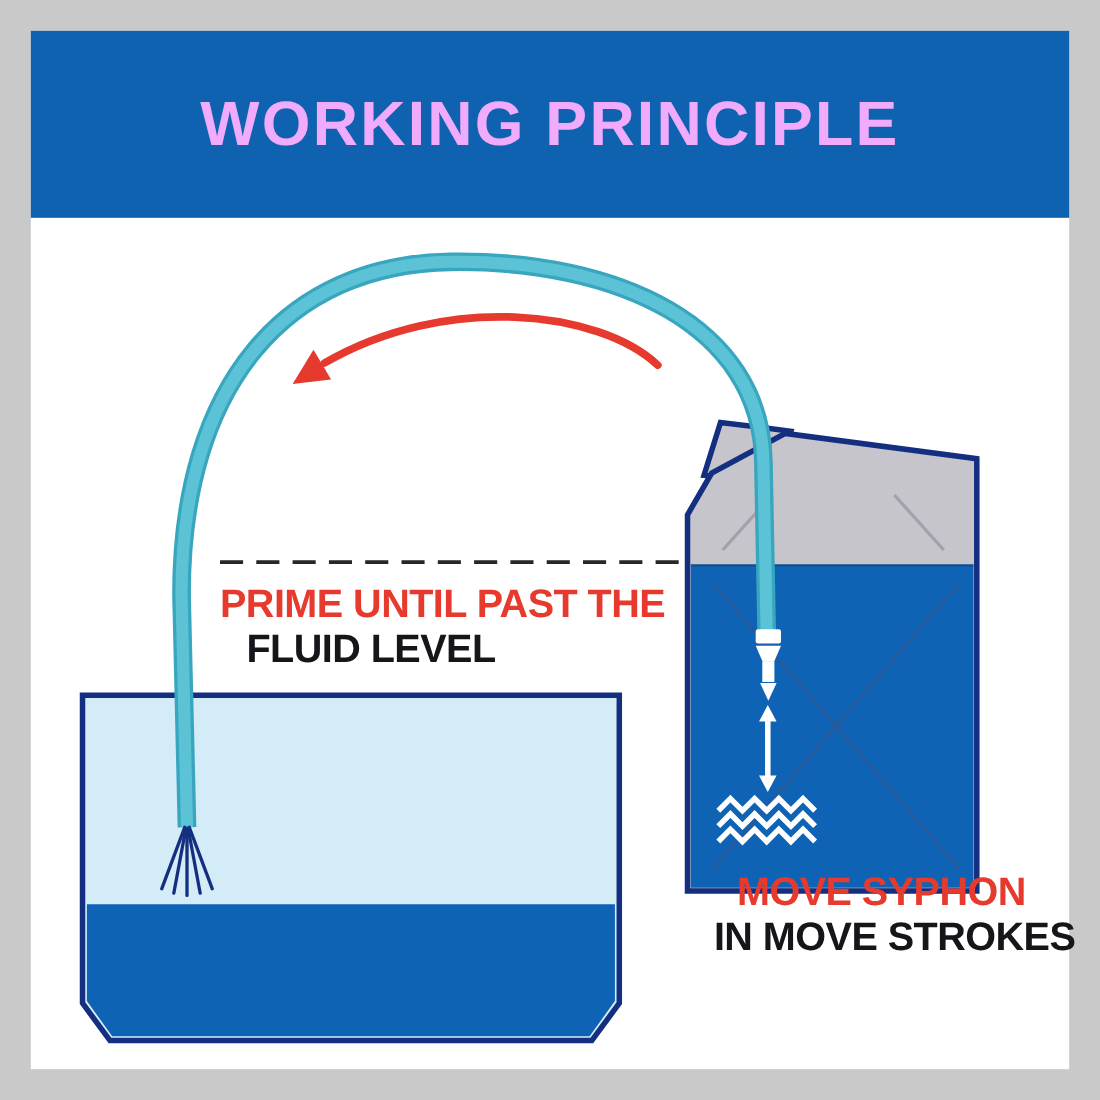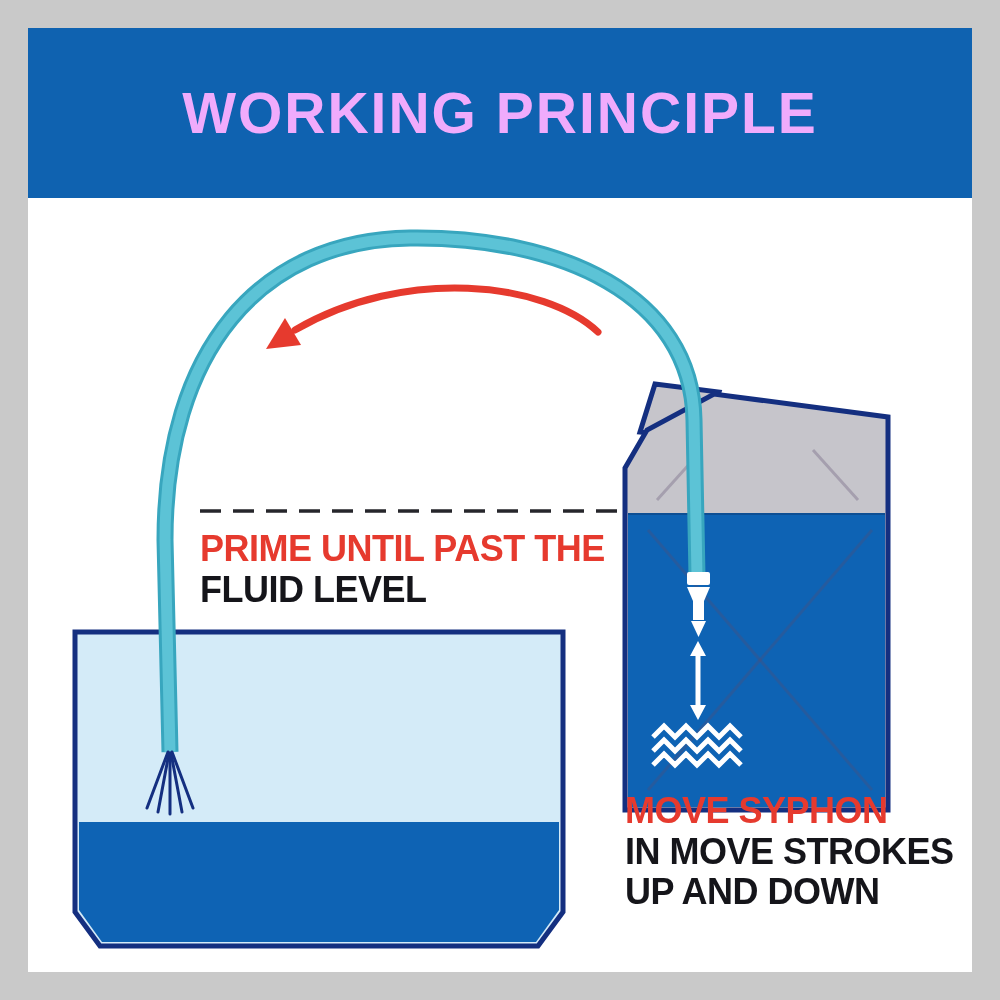--- a/index.html
+++ b/index.html
@@ -14,22 +14,22 @@
     background:var(--header-blue,#0f62b0);
     display:flex; align-items:center; justify-content:center;
   }
   .title {
     color:#f0abfc; font-size:57px; font-weight:bold; letter-spacing:2px;
   }
 
   .art { position:absolute; left:0; top:0; width:1000px; height:1000px; }
 
   .caption { position:absolute; font-weight:bold; line-height:1.13; letter-spacing:-0.5px; white-space:nowrap; }
-  .caption .red  { color:var(--accent-red,#e63a2e); }
-  .caption .dark { color:var(--text-dark,#15151a); }
+  .caption .red  { color:var(--accent-red,#e63a2e);text-align:center; }
+  .caption .dark { color:var(--text-dark,#15151a);margin-left:24px; }
   .prime-caption { left:200px; top:529px; font-size:36px; }
   .move-caption  { left:625px; top:791px; font-size:36px; }
 
   
   .outline      { stroke:var(--outline-navy,#142f80); stroke-width:5; stroke-linejoin:miter; }
   .light-fluid  { fill:var(--fluid-light-blue,#d4ebf8); }
   .dark-fluid   { fill:var(--fluid-dark-blue,#0e63b4); }
   .can-gray     { fill:var(--can-gray,#c6c5cb); }
   .seam         { stroke:#0d4f94; stroke-width:2; }
   .scratch line { stroke:#5a4a6e; stroke-width:3; opacity:0.3; }
@@ -115,15 +115,14 @@
   </svg>
 
   <div class="caption prime-caption">
     <div class="red">PRIME UNTIL PAST THE</div>
     <div class="dark">FLUID LEVEL</div>
   </div>
 
   <div class="caption move-caption">
     <div class="red">MOVE SYPHON</div>
     <div class="dark">IN MOVE STROKES</div>
-    <div class="dark">UP AND DOWN</div>
   </div>
 </div>
 
 </body></html>

